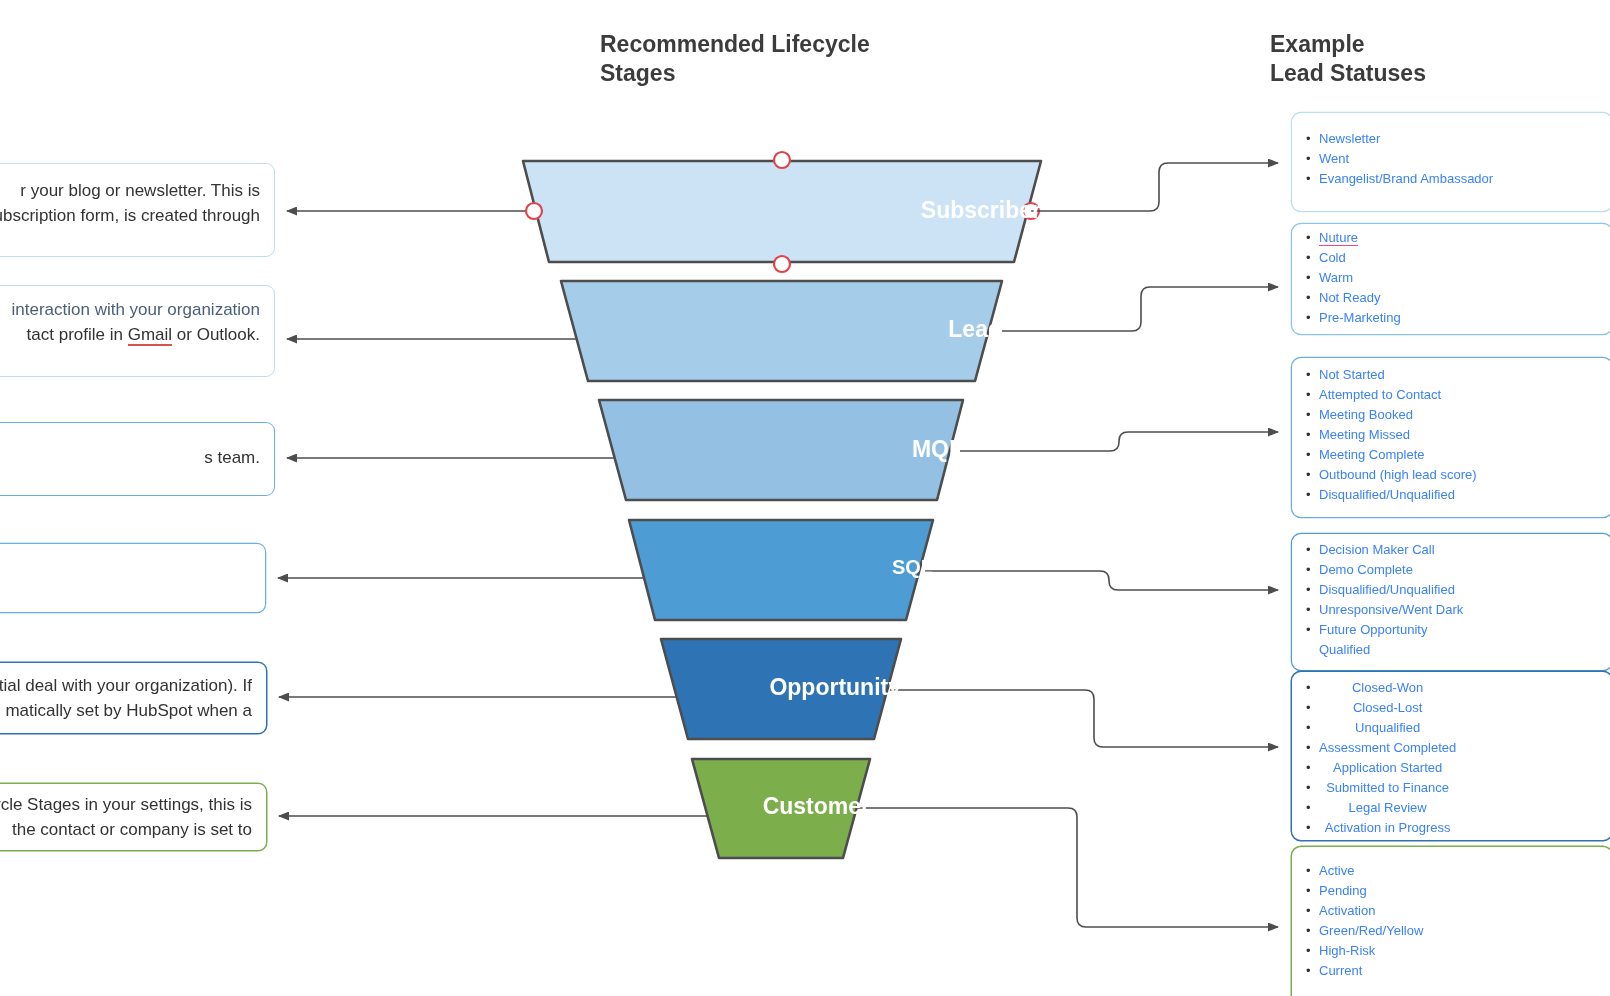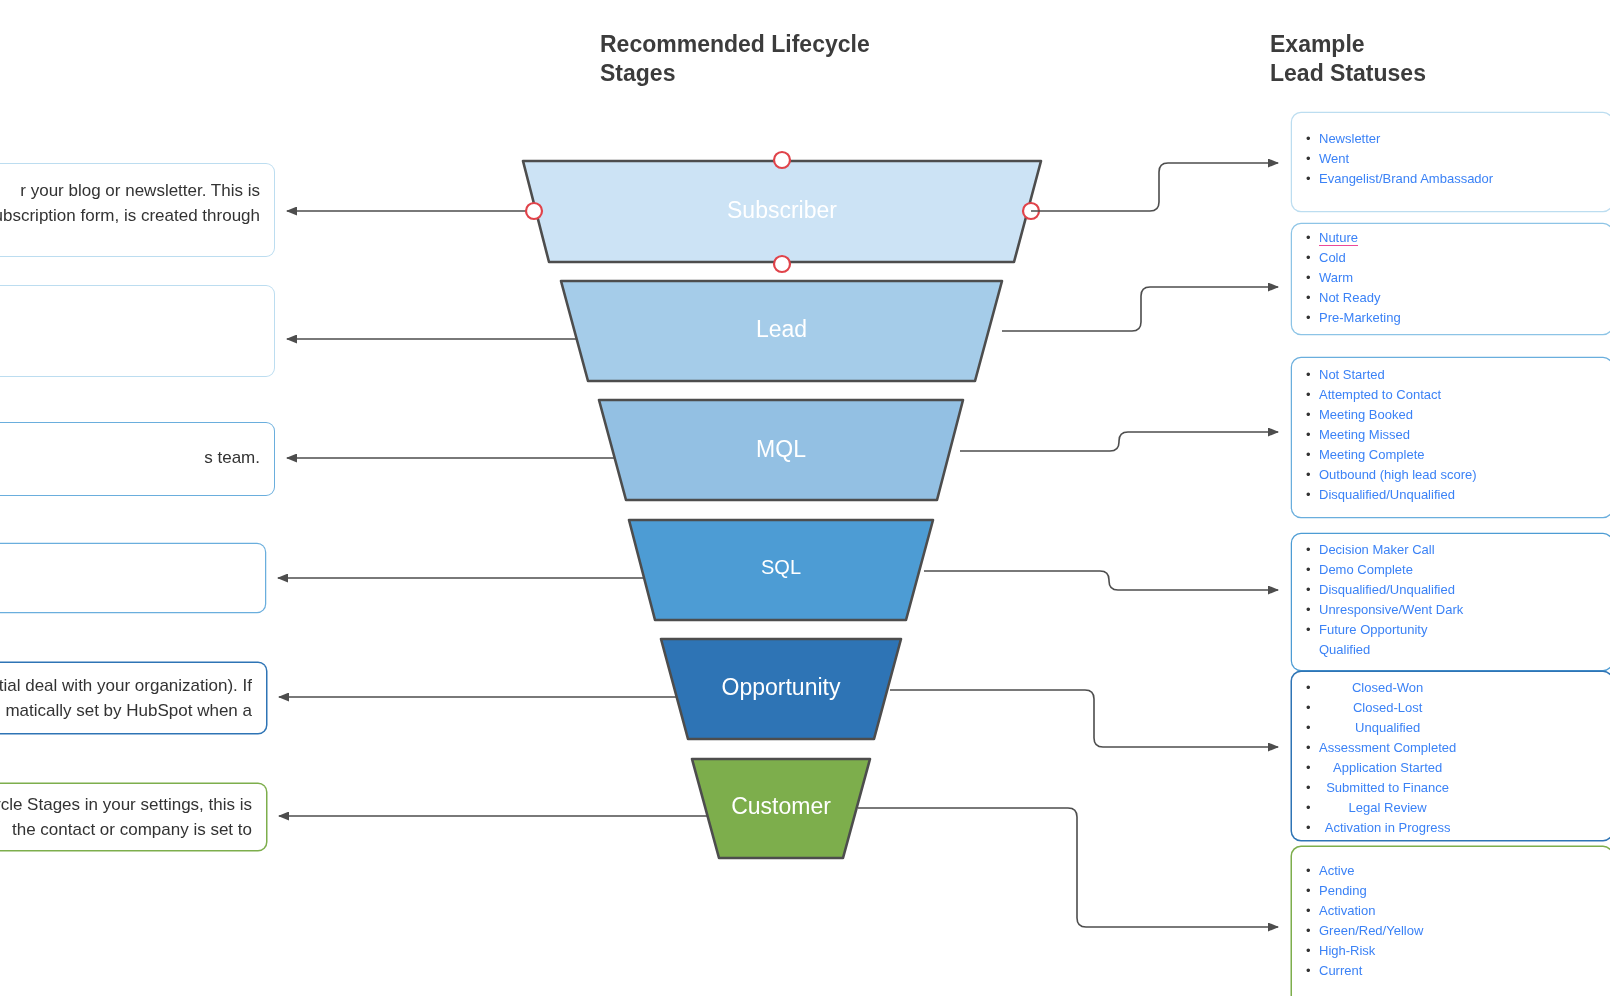--- a/index.html
+++ b/index.html
@@ -28,22 +28,22 @@
     text-align: left;
     line-height: 29px;
     white-space: pre-line;
   }
   #hdr-funnel { left: 600px; top: 30px; width: 360px; }
   #hdr-status { left: 1270px; top: 30px; width: 330px; }
 
   .stage-label {
     position: absolute;
     color: #ffffff;
-    font-weight: normal;
-    text-align: center;
+    font-weight: bold;
+    text-align: right;
     pointer-events: none;
     white-space: nowrap;
   }
 
   .lbox {
     position: absolute;
     box-sizing: border-box;
     background: #ffffff;
     border-radius: 8px;
     overflow: hidden;
@@ -178,20 +178,22 @@
 <div class="stage-label" style="left:692px; top:793px; width:178px; font-size:23px;">Customer</div>
 
 <div class="lbox" style="left:-120px; top:164px; width:394px; height:92px; border:none;">
   <div class="txt" style="right:14px; top:14px;">
       <div><span>r your blog or newsletter. This is</span></div>
       <div><span>ubscription form, is created through</span></div>
     </div>
 </div>
 <div class="lbox" style="left:-120px; top:286px; width:394px; height:90px; border:none;">
   <div class="txt" style="right:14px; top:11px;">
+      <div><span class="dim">interaction with your organization</span></div>
+      <div><span>tact profile in </span><span class="spell">Gmail</span><span> or Outlook.</span></div>
     </div>
 </div>
 <div class="lbox" style="left:-120px; top:423px; width:394px; height:72px; border:none;">
   <div class="txt" style="right:14px; top:22px;">
       <div><span>s team.</span></div>
     </div>
 </div>
 <div class="lbox" style="left:-120px; top:544px; width:385px; height:68px; border:none;">
   <div class="txt" style="right:14px; top:20px;"></div>
 </div>

